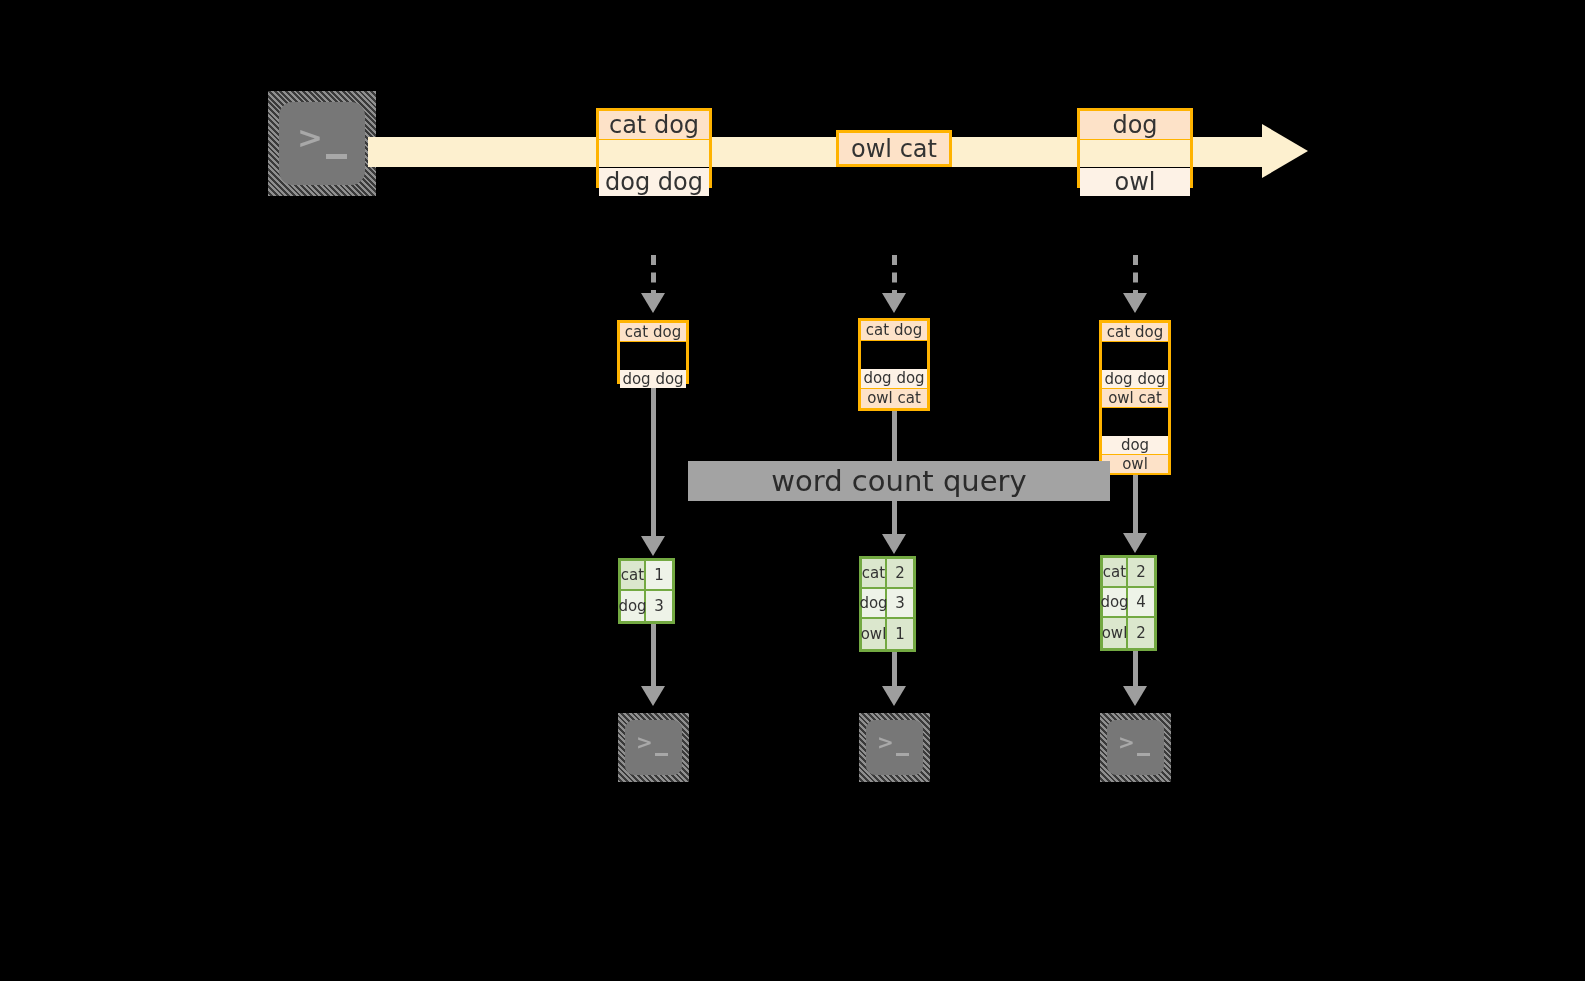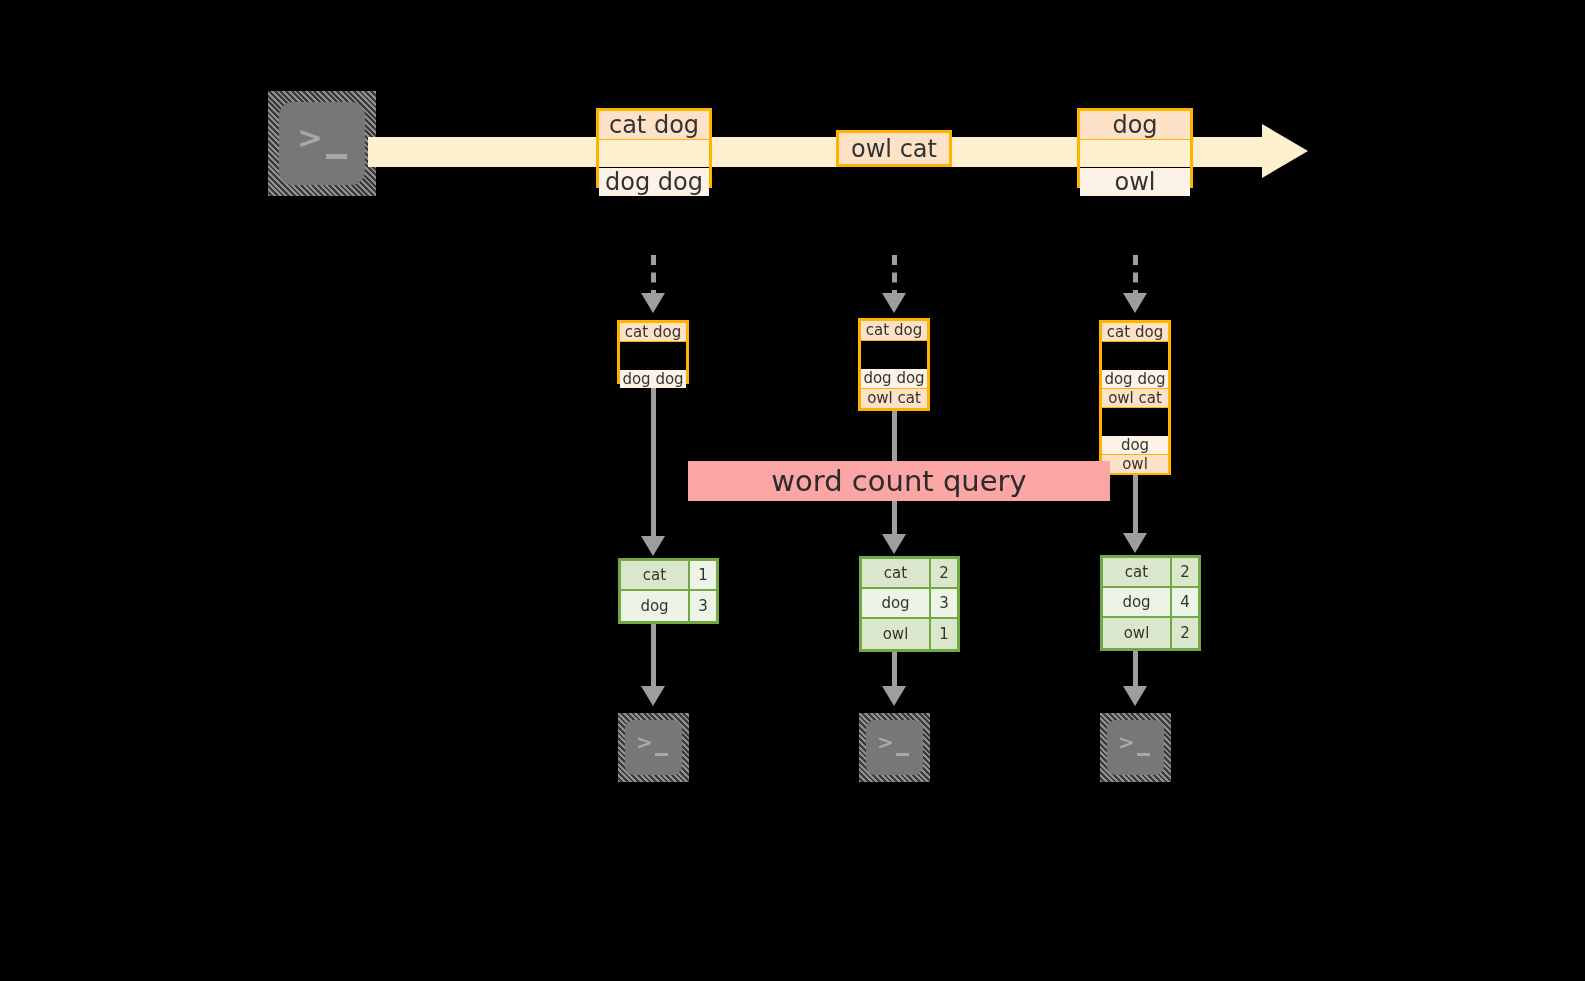--- a/index.html
+++ b/index.html
@@ -105,21 +105,21 @@
   .res-row:last-child { border-bottom: none; }
   .res-key, .res-val {
     display: flex;
     align-items: center;
     justify-content: center;
     font-size: 15px;
     color: #333333;
     box-sizing: border-box;
   }
   .res-key {
-    width: 69px;
+    width: 25px;
     border-right: 2px solid #73a942;
   }
   .res-val { width: 26px; }
   .g-dark { background: #dbe7cd; }
   .g-light { background: #eef3e8; }
 
   
   .conn {
     position: absolute;
     z-index: 2;
@@ -139,21 +139,21 @@
     width: 0;
     height: 0;
     border-left: 12px solid transparent;
     border-right: 12px solid transparent;
     border-top: 20px solid #9e9e9e;
   }
 
   
   .banner {
     position: absolute;
-    background: #fca5a5;
+    background: #a3a3a3;
     display: flex;
     align-items: center;
     justify-content: center;
     z-index: 8;
   }
   .banner span {
     font-size: 29px;
     color: #2b2b2b;
     white-space: nowrap;
   }

